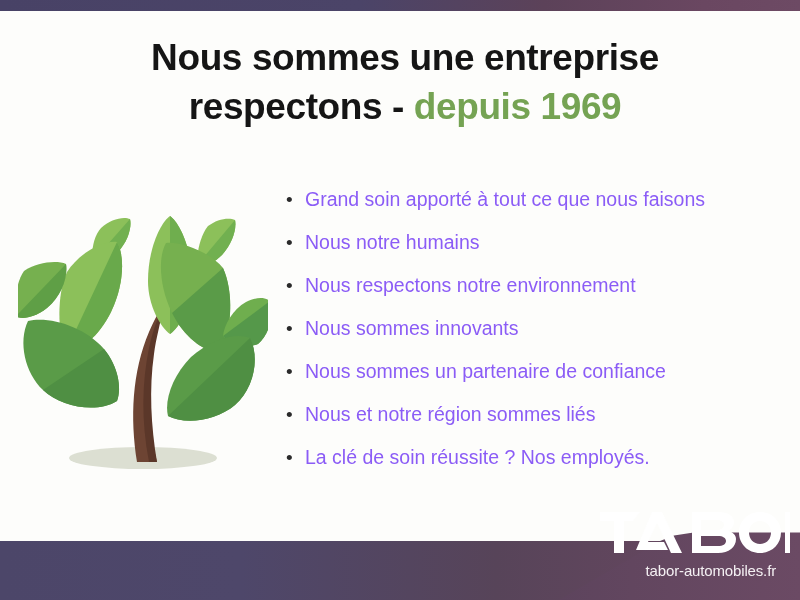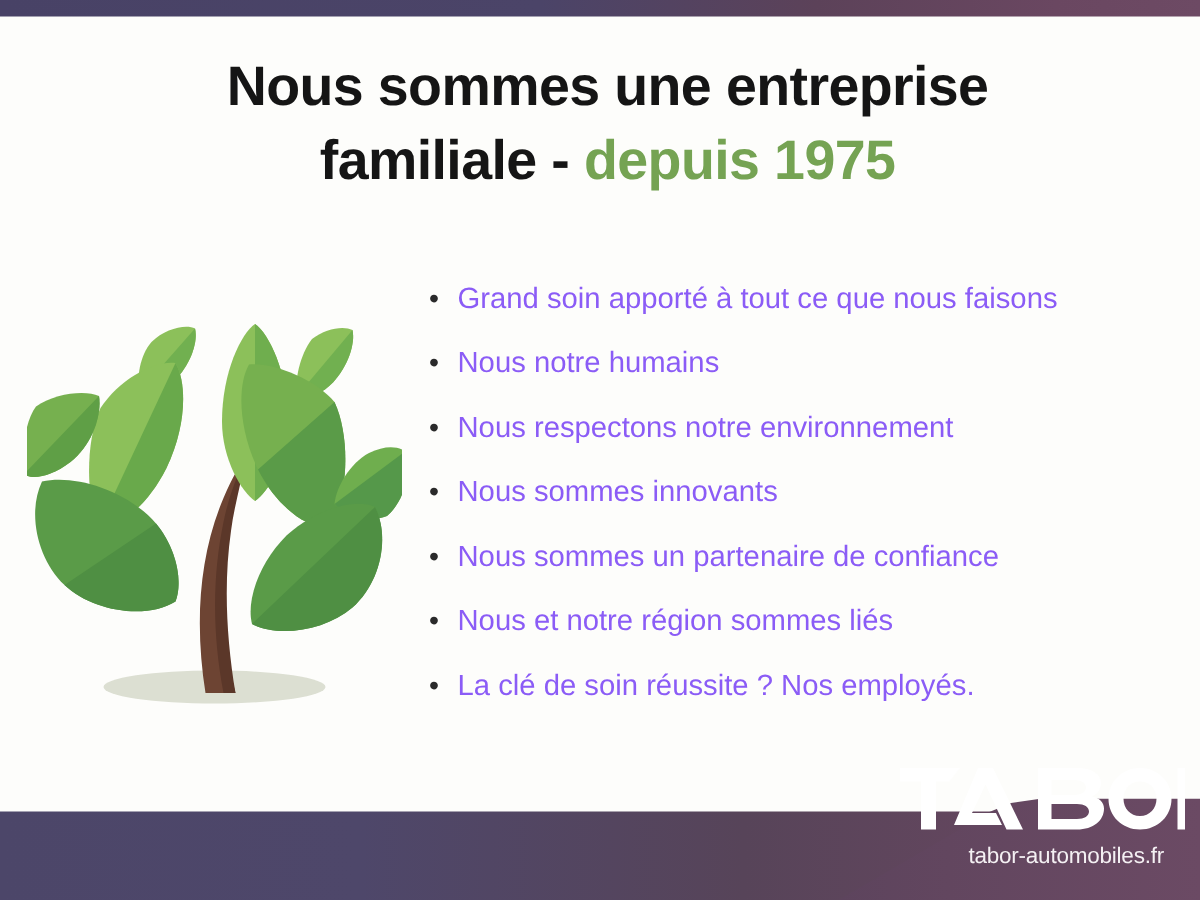--- a/index.html
+++ b/index.html
@@ -119,21 +119,21 @@
 </style>
 </head>
 <body>
 
 <div id="slide">
 
   <div id="top-band"></div>
 
   <div id="headline">
     <div>Nous sommes une entreprise</div>
-    <div><span>familiale - </span><span class="accent">depuis 1975</span></div>
+    <div><span>respectons - </span><span class="accent">depuis 1969</span></div>
   </div>
 
   <div id="tree-illustration">
     <svg width="250" height="302" viewBox="0 0 250 302" xmlns="http://www.w3.org/2000/svg">
 
       <ellipse cx="125" cy="272" rx="74" ry="11" fill="#dcdfd2"></ellipse>
 
       <g>
         <path d="M119 276 C112 232 114 186 131 146 C137 132 142 124 146 118
                  C141 132 136 146 133 160 C126 194 128 234 139 276 Z" fill="#6d4433"></path>

